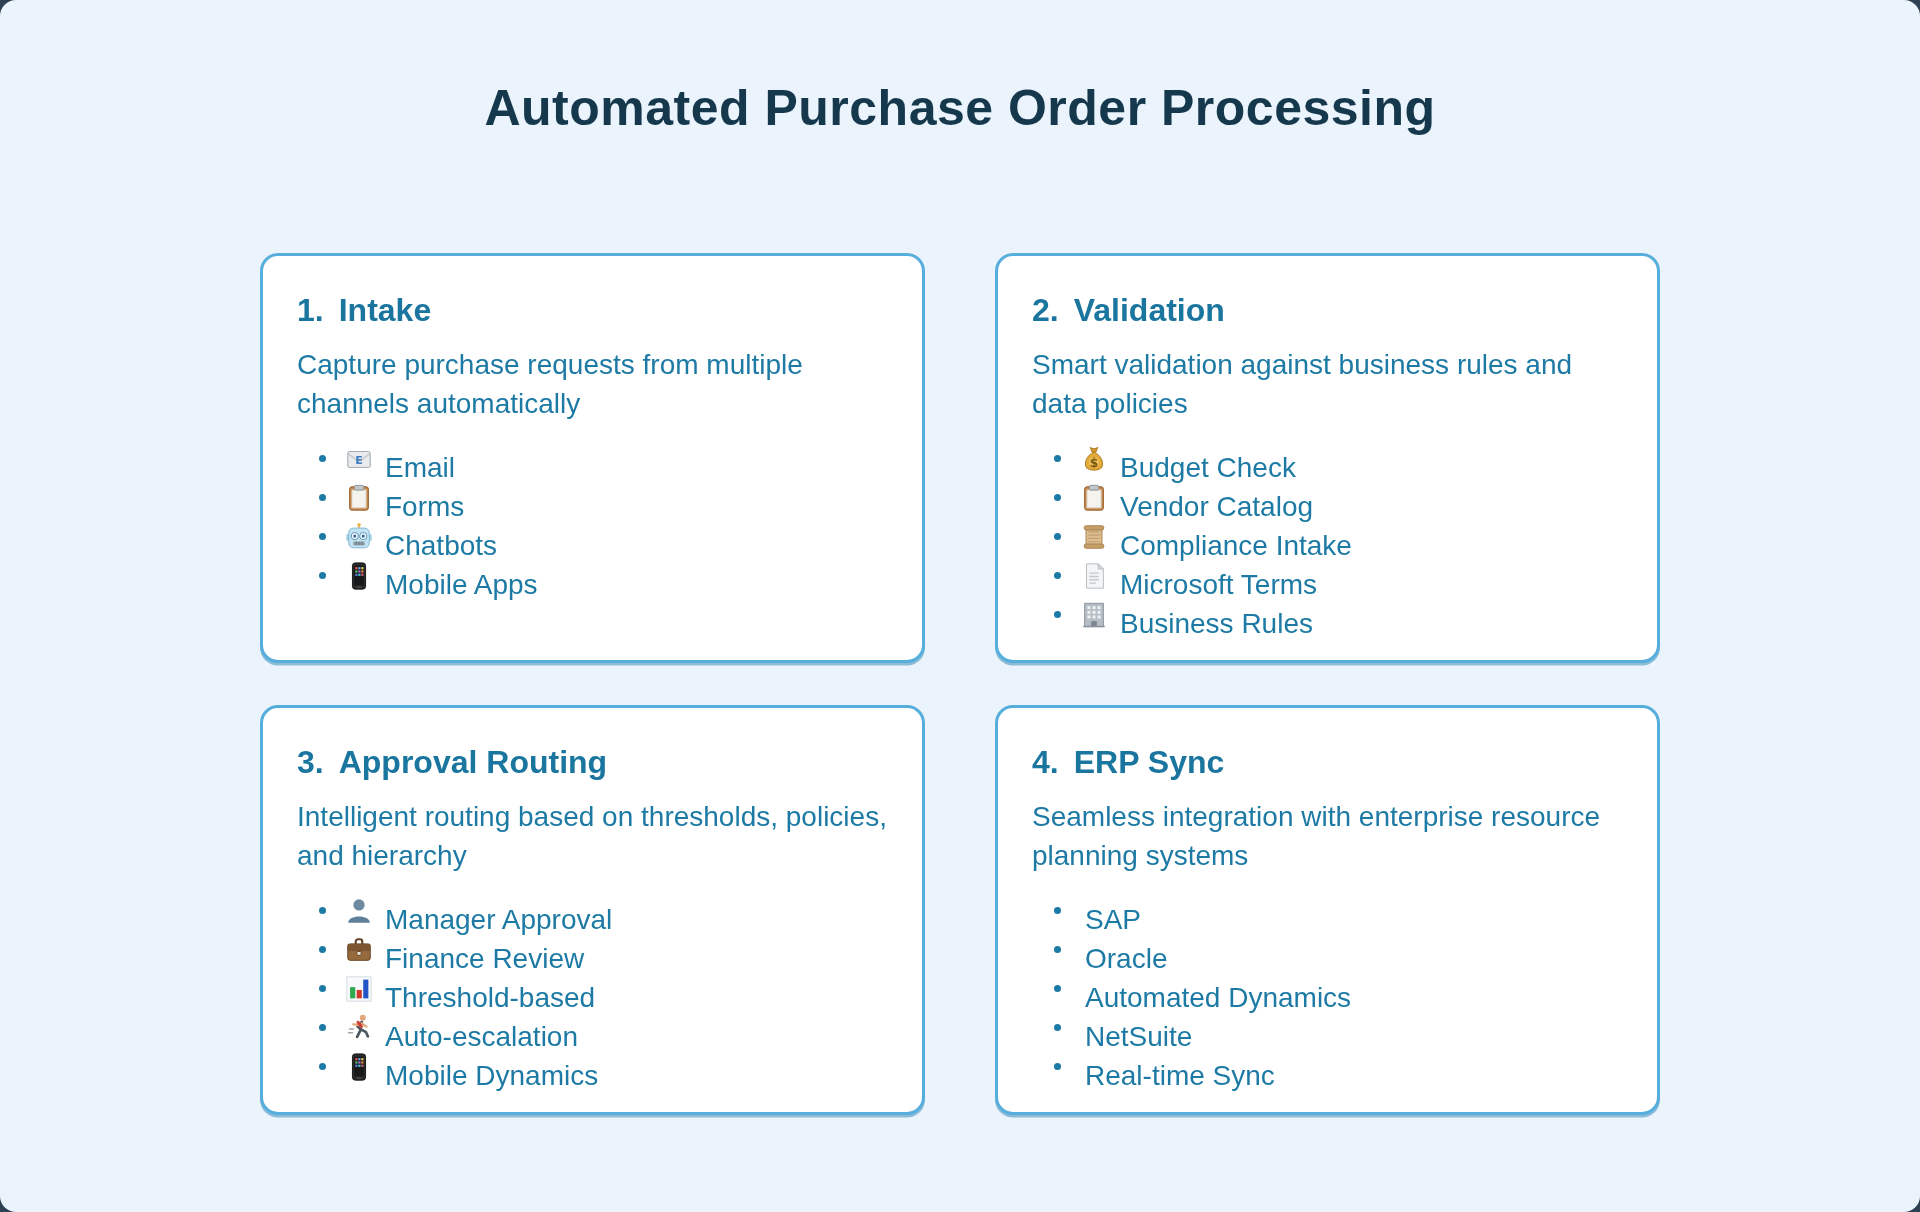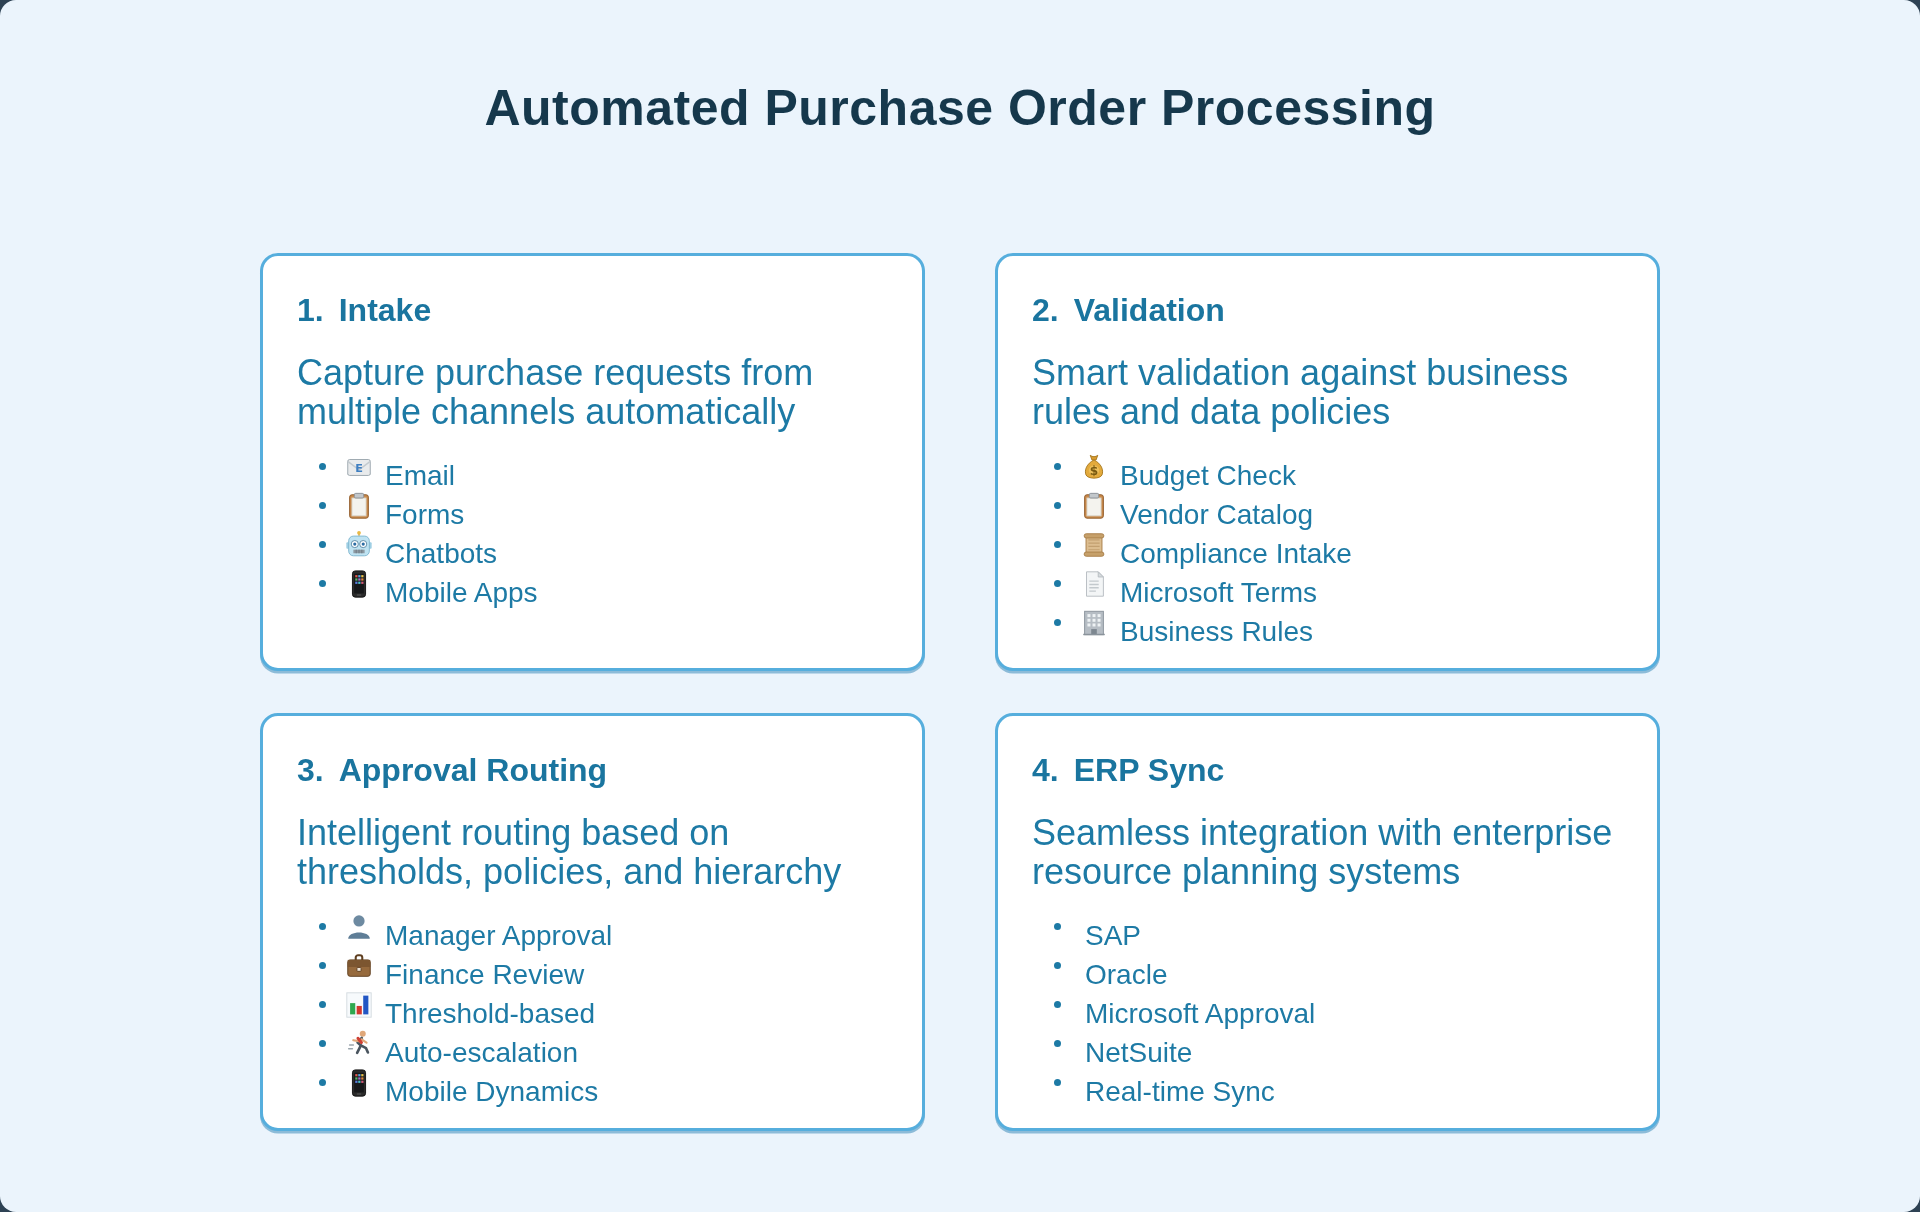--- a/index.html
+++ b/index.html
@@ -50,22 +50,22 @@
   .card-heading{
     display:flex;
     align-items:baseline;
     gap:15px;
     font-size:32px;
     font-weight:700;
     color:var(--heading-text);
     margin-top:6px;
   }
   .card-desc{
-    margin-top:24px;
-    font-size:36px;
+    margin-top:16px;
+    font-size:28px;
     line-height:39px;
     color:var(--body-text);
   }
   .card-list{
     list-style:none;
     margin-top:16px;
     padding-left:22px;
   }
   .card-list li{
     display:flex;
@@ -341,21 +341,21 @@
           <li class="no-icon">
             <span class="bullet"></span>
             <span class="item-label">SAP</span>
           </li>
           <li class="no-icon">
             <span class="bullet"></span>
             <span class="item-label">Oracle</span>
           </li>
           <li class="no-icon">
             <span class="bullet"></span>
-            <span class="item-label">Microsoft Approval</span>
+            <span class="item-label">Automated Dynamics</span>
           </li>
           <li class="no-icon">
             <span class="bullet"></span>
             <span class="item-label">NetSuite</span>
           </li>
           <li class="no-icon">
             <span class="bullet"></span>
             <span class="item-label">Real-time Sync</span>
           </li>
         </ul>

